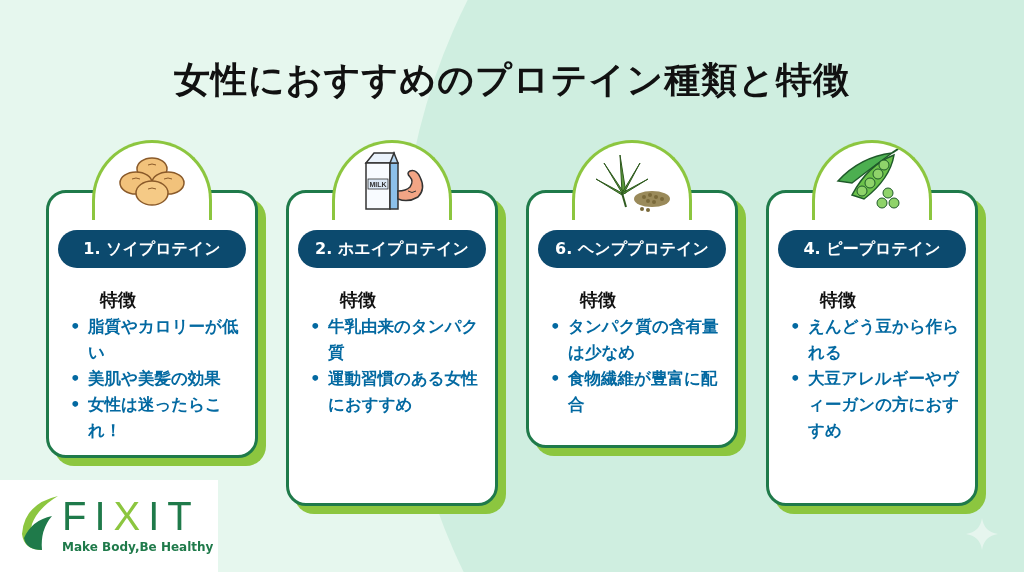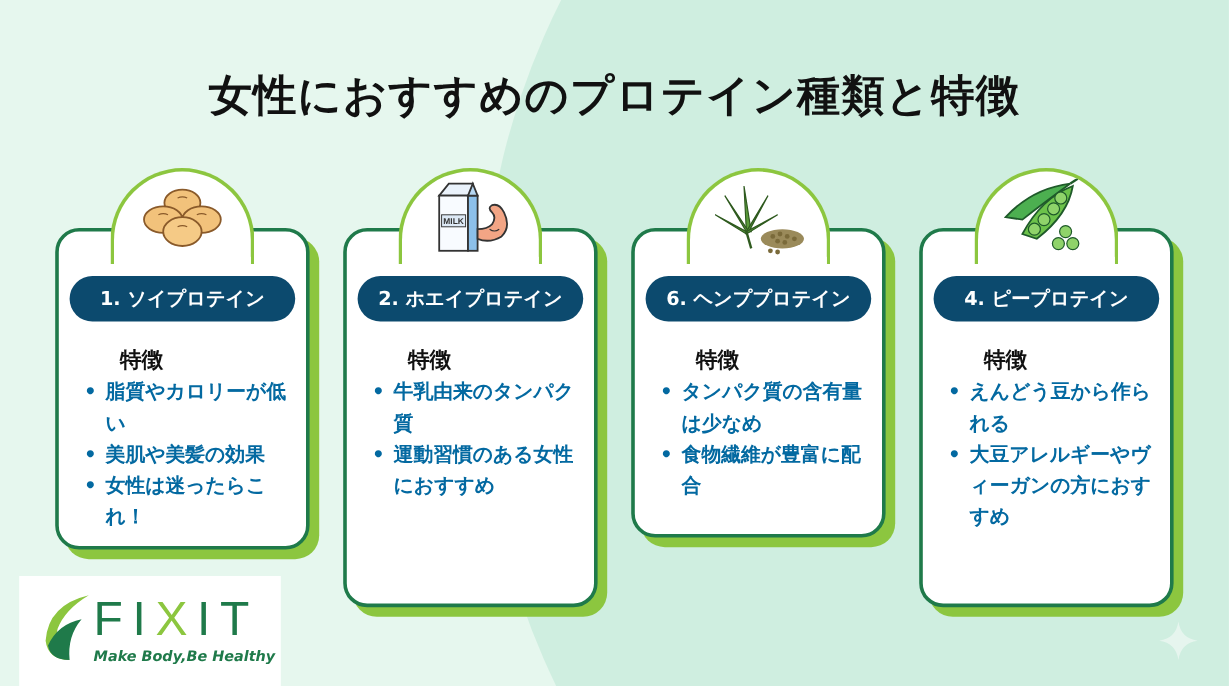--- a/index.html
+++ b/index.html
@@ -106,42 +106,41 @@
     color: #0369a1;
     line-height: 26px;
   }
   .feat-list li::before {
     content: "•";
     position: absolute;
     left: 6px; top: 0;
   }
   .logo {
     position: absolute;
-    left: 16px; top: 480px;
+    left: 0; top: 480px;
     width: 218px; height: 92px;
     background: #fff;
     text-align: right;
   }
   .logo-text {
     position: absolute;
     left: 62px; top: 14px;
     font-family: "Liberation Sans", sans-serif;
     font-size: 40px;
     letter-spacing: 8px;
     color: #1f7a4a;
     font-weight: normal;
   }
   .logo-text .x { color: #8cc63f; }
   .logo-tag {
     position: absolute;
     left: 62px; top: 60px;
     font-size: 12px;
     color: #1f7a4a;
     font-weight: bold;
-    font-style: italic;
   }
   .logo-leaf { position: absolute; left: 18px; top: 14px; }
   .sparkle { position: absolute; left: 966px; top: 518px; }
 </style>
 </head>
 <body>
 
 <div class="bg-blob"></div>
 
 <h1 class="title">女性におすすめのプロテイン種類と特徴</h1>

